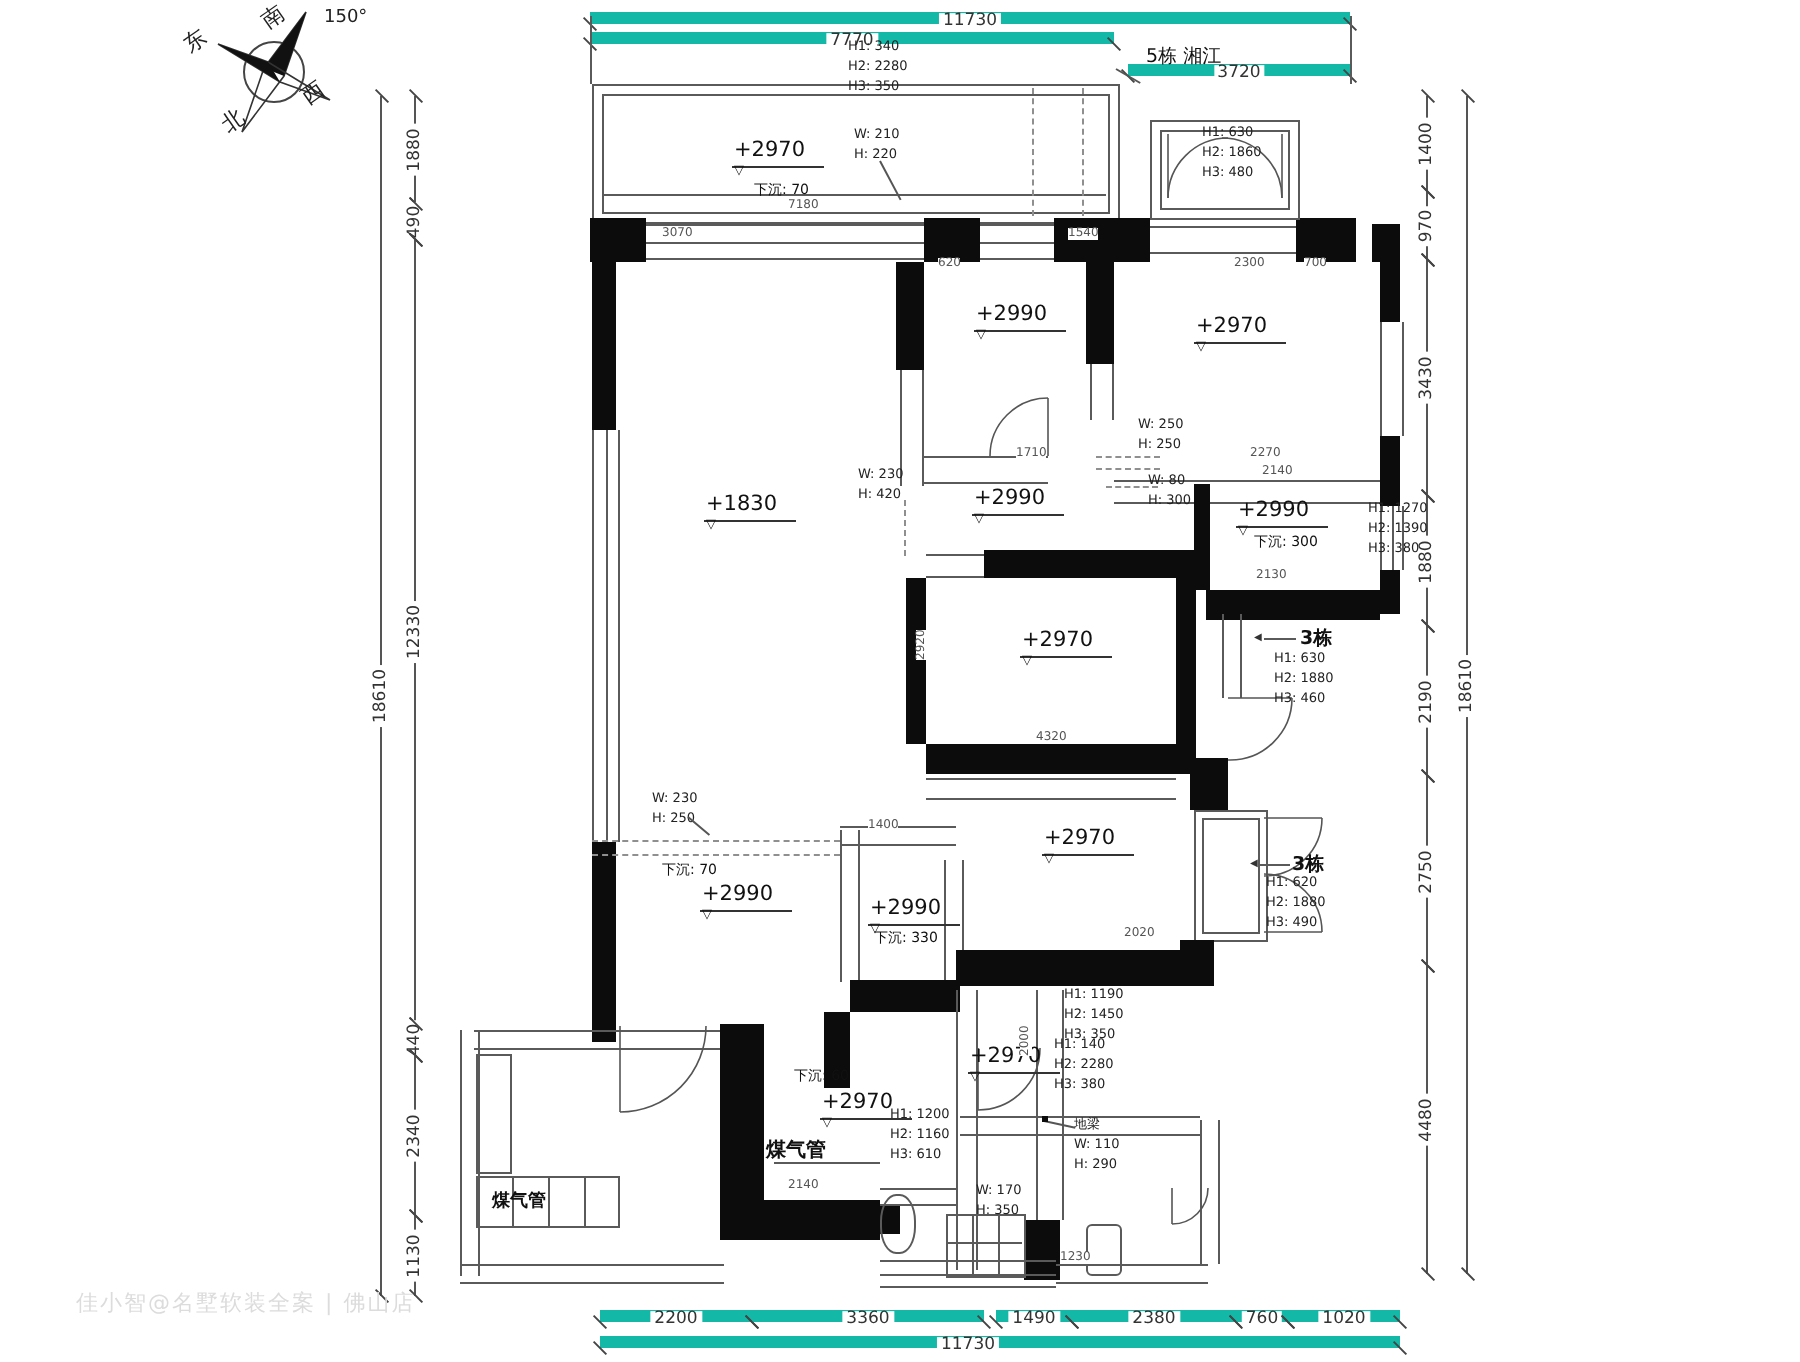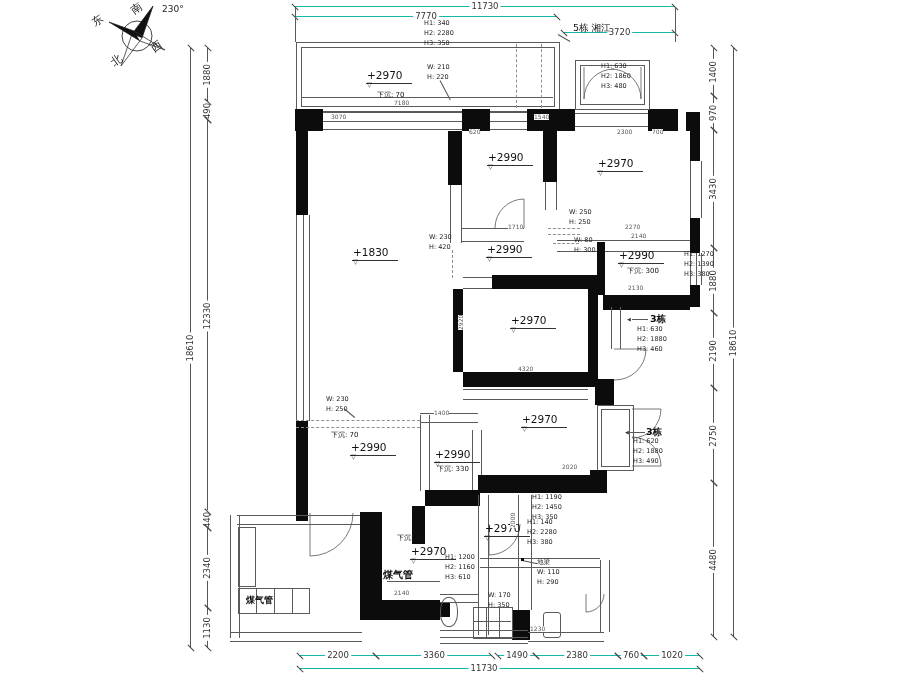--- a/index.html
+++ b/index.html
@@ -7,21 +7,21 @@
 .wall{position:absolute;background:#0c0c0c}
 .box{position:absolute;border:1px solid #5a5a5a}
 .dbl-h{position:absolute;border-top:1px solid #5a5a5a;border-bottom:1px solid #5a5a5a}
 .dbl-v{position:absolute;border-left:1px solid #5a5a5a;border-right:1px solid #5a5a5a}
 .win-h{position:absolute;border-top:1px solid #5a5a5a;border-bottom:1px solid #5a5a5a;background:linear-gradient(#5a5a5a,#5a5a5a) center/100% 1px no-repeat}
 .win-v{position:absolute;border-left:1px solid #5a5a5a;border-right:1px solid #5a5a5a;background:linear-gradient(#5a5a5a,#5a5a5a) center/1px 100% no-repeat}
 .lh{position:absolute;height:0;border-top:1px solid #5a5a5a}
 .lv{position:absolute;width:0;border-left:1px solid #5a5a5a}
 .dash-h{position:absolute;height:0;border-top:1px dashed #8f8f8f}
 .dash-v{position:absolute;width:0;border-left:1px dashed #8f8f8f}
-.hchain{position:absolute;height:0;border-top:1px solid #14b8a6}
+.hchain{position:absolute;height:0;border-top:6px solid #14b8a6}
 .vchain{position:absolute;width:0;border-left:1px solid #555}
 .tick{position:absolute;width:9px;height:1px;background:#444}
 .hchain>.tick{top:0;transform:translate(-50%,-50%) rotate(45deg)}
 .vchain>.tick{left:0;transform:translate(-50%,-50%) rotate(45deg)}
 .dlabel{position:absolute;background:#fff;padding:0 2px;font-size:8.5px;color:#333;white-space:nowrap;line-height:1.1}
 .hchain>.dlabel{left:50%;top:0;transform:translate(-50%,-58%)}
 .vchain>.dlabel{top:50%;left:0;transform:translate(-50%,-50%) rotate(-90deg)}
 .level{position:absolute;font-size:10.5px;color:#111;border-bottom:1px solid #333;padding:0 9px 1px 1px;white-space:nowrap;line-height:1.1}
 .level .tri{position:absolute;left:1px;top:100%;margin-top:-1px;font-size:6.5px;line-height:1}
 .sunken{position:absolute;font-size:7px;color:#111;white-space:nowrap;line-height:1}
@@ -46,21 +46,21 @@
     <circle cx="52" cy="36" r="15" stroke="#444" stroke-width="1" fill="none"></circle>
     <polygon points="68,6 57,38 36,66 47,34" stroke="#333" stroke-width="0.8" fill="none"></polygon>
     <polygon points="68,6 57,38 47,34" fill="#111"></polygon>
     <polygon points="24,22 49,31 80,50 55,41" stroke="#333" stroke-width="0.8" fill="none"></polygon>
     <polygon points="24,22 49,31 55,41" fill="#111"></polygon>
   </svg>
   <span class="cmp-label" style="left:131px;top:1px">南</span>
   <span class="cmp-label" style="left:92px;top:13px">东</span>
   <span class="cmp-label" style="left:151px;top:39px">西</span>
   <span class="cmp-label" style="left:111px;top:53px">北</span>
-  <span class="angle" style="left:162px;top:4px">230°</span>
+  <span class="angle" style="left:162px;top:4px">150°</span>
 
   <div class="hchain" style="left:295px;top:6px;width:380px">
       <span class="dlabel">11730</span>
       <div class="tick" style="left: 0px;"></div>
       <div class="tick" style="left: 380px;"></div>
     </div>
   <div class="hchain" style="left:295px;top:16px;width:262px">
       <span class="dlabel">7770</span>
       <div class="tick" style="left: 0px;"></div>
       <div class="tick" style="left: 262px;"></div>
@@ -417,14 +417,15 @@
   <span class="mdim" style="left:518px;top:366px">4320</span>
   <span class="mdim" style="left:628px;top:285px">2130</span>
   <span class="mdim" style="left:562px;top:464px">2020</span>
   <span class="mdim" style="left:434px;top:410px">1400</span>
   <span class="mdim" style="left:394px;top:590px">2140</span>
   <span class="mdim" style="left:530px;top:626px">1230</span>
   <span class="mdim rot" style="left:458px;top:330px">2920</span>
   <span class="mdim rot" style="left:510px;top:528px">2000</span>
   <span class="mdim" style="left:469px;top:129px">620</span>
 
+  <div class="watermark" style="left:38px;top:644px">佳小智@名墅软装全案 | 佛山店</div>
 
 </div>
 
 </body></html>

